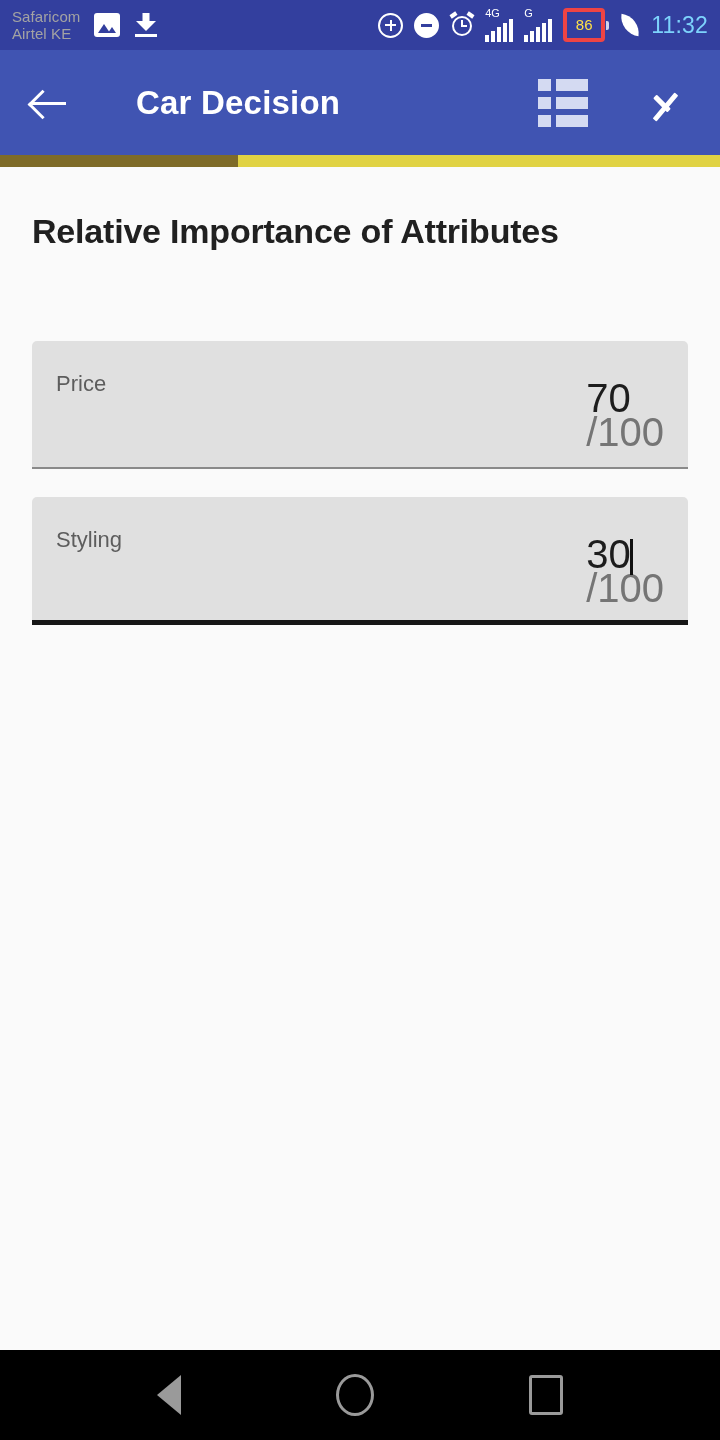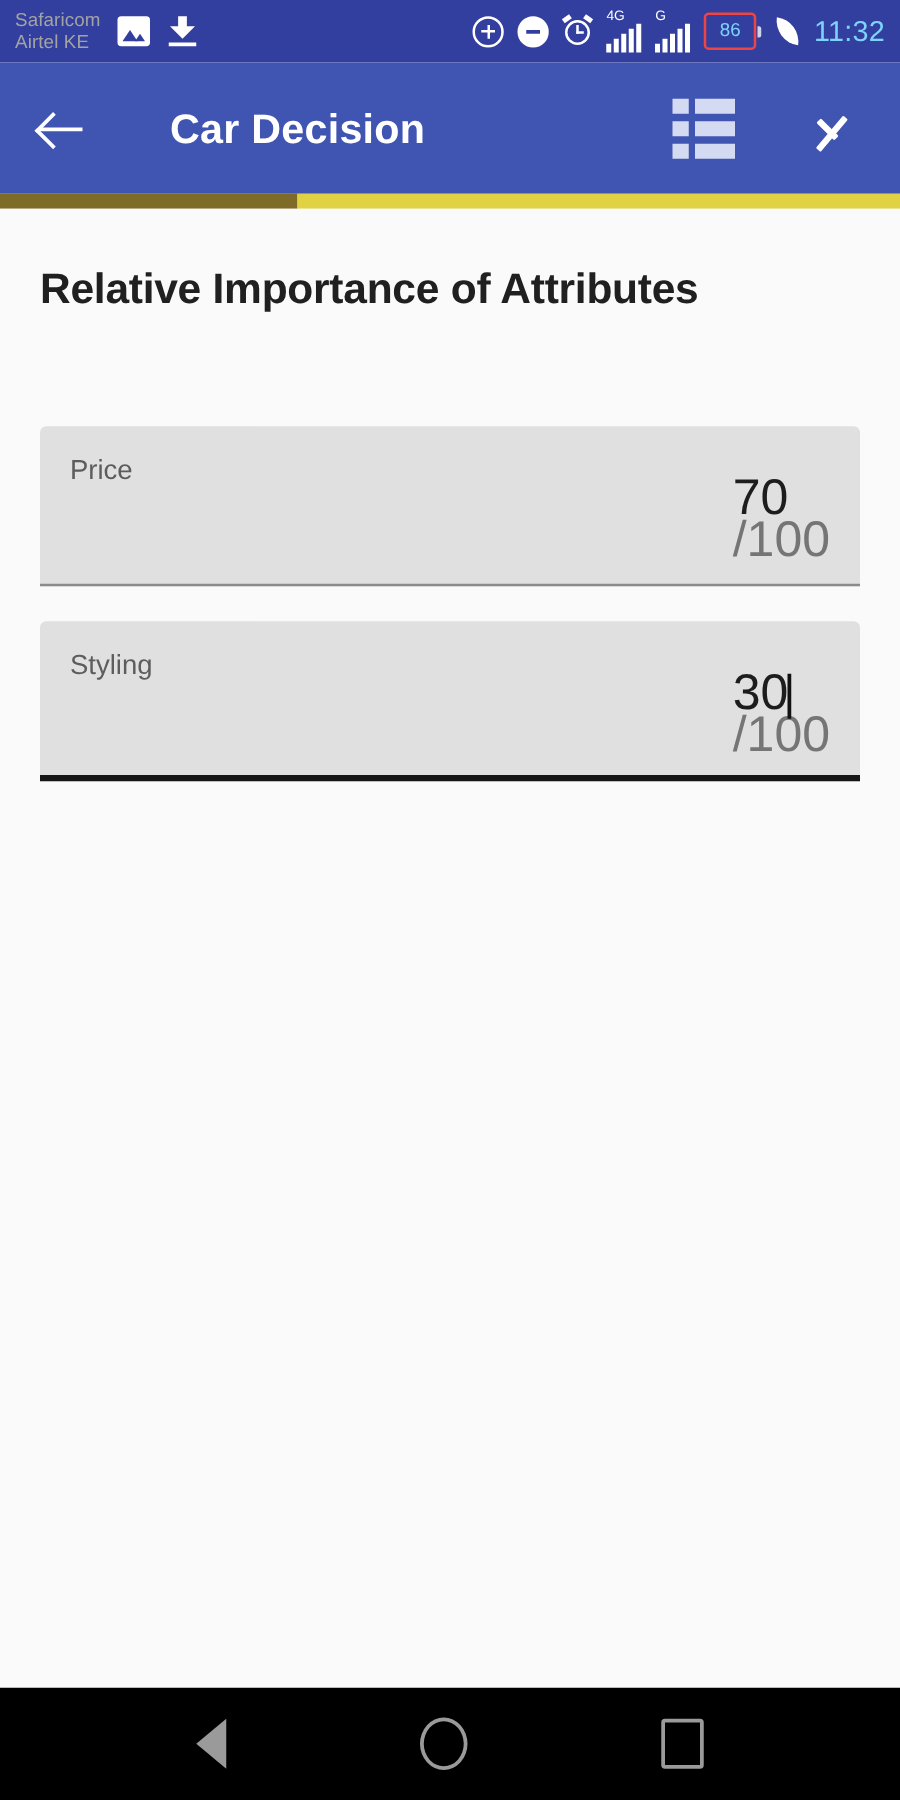--- a/index.html
+++ b/index.html
@@ -80,22 +80,22 @@
   .bars { display:flex; align-items:flex-end; gap:2px; height:21px; }
   .bars i { width:4px; background:#fff; display:block; }
   .bars i:nth-child(1){ height:7px; }
   .bars i:nth-child(2){ height:11px; }
   .bars i:nth-child(3){ height:15px; }
   .bars i:nth-child(4){ height:19px; }
   .bars i:nth-child(5){ height:23px; }
 
   .battery { display:flex; align-items:center; }
   .battery .body {
-    border:2px solid #ef4444; border-radius:4px; padding:5px 3px;
-    font-size:15px; line-height:16px; color:#7dd3fc; min-width:42px; text-align:center;
+    border:4px solid #ef4444; border-radius:4px; padding:5px 3px;
+    font-size:15px; line-height:16px; color:#fde047; min-width:42px; text-align:center;
   }
   .battery .tip { width:3px; height:9px; background:#cfd4ee; margin-left:1px; border-radius:0 2px 2px 0; }
   .leaf {
     width:20px; height:20px; background:#fff;
     border-radius:0 100% 0 100%; transform:rotate(8deg); display:block;
   }
   .clock { font-size:23px; line-height:24px; color:#7dd3fc; letter-spacing:0.2px; }
 
   
   .appbar {
@@ -139,21 +139,21 @@
   .content { flex:1 1 auto; background:#fafafa; padding:0 32px; position:relative; overflow:hidden; }
   .page-title {
     font-size:34px; font-weight:bold; color:#202020;
     margin-top:45px; letter-spacing:-0.2px; white-space:nowrap;
   }
   .fields { margin-top:90px; display:flex; flex-direction:column; gap:28px; }
   .field {
     background:#e0e0e0; border-radius:5px 5px 0 0;
     height:128px; position:relative; padding:22px 24px 0 24px; cursor:text;
   }
-  .field .label { font-size:22px; color:#5d5d5d; line-height:26px; }
+  .field .label { font-size:22px; color:#5d5d5d; line-height:26px;margin-top:8px; }
   .field .value-row {
     position:absolute; right:24px; bottom:20px;
     display:flex; align-items:baseline; font-size:40px; line-height:34px;flex-direction:column;
   }
   .field .value { color:#1d1d1d; position:relative; }
   .field .counter { color:#757575; }
   .field .underline { position:absolute; left:0; right:0; bottom:0; height:2px; background:#8a8a8a; }
   .field.focused .underline { height:5px; background:#161616; }
   .caret {
     display:inline-block; width:3px; height:36px; background:#111;

